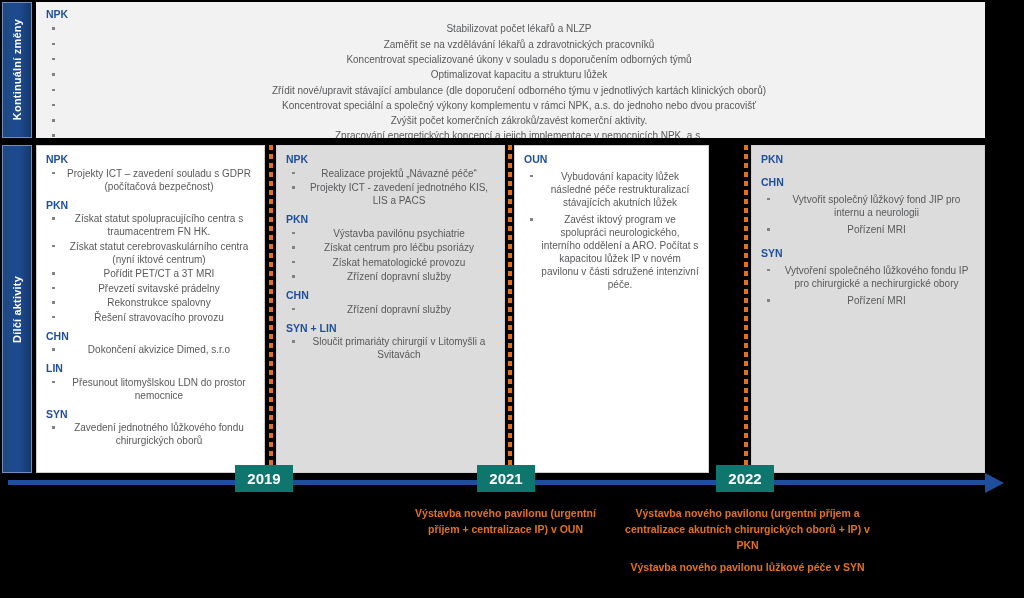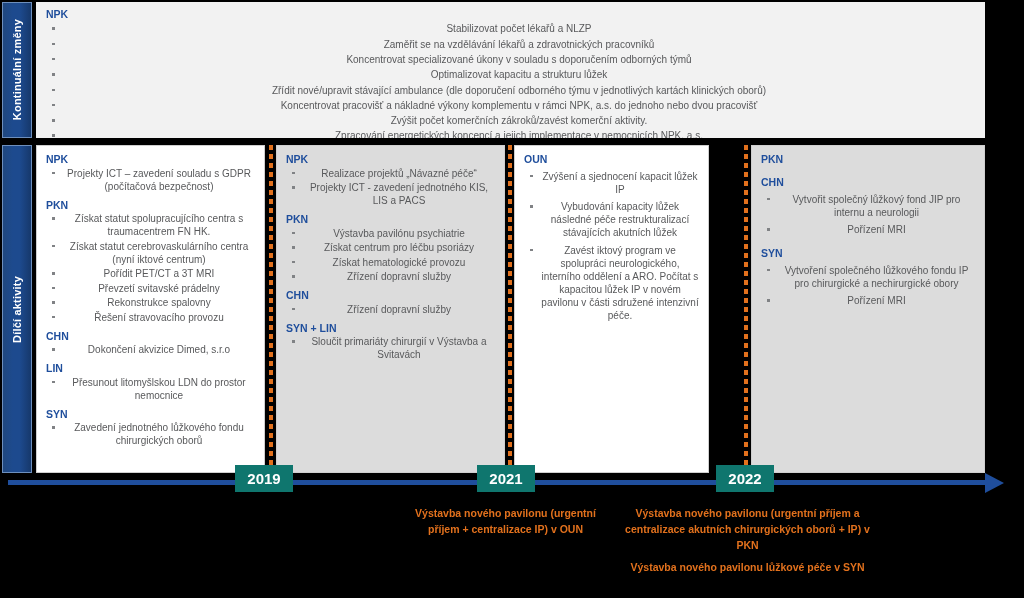--- a/index.html
+++ b/index.html
@@ -198,21 +198,21 @@
 </div>
 
 <div id="continuous-panel">
     <div class="grp">NPK</div>
     <ul class="bl">
       <li>Stabilizovat počet lékařů a NLZP</li>
       <li>Zaměřit se na vzdělávání lékařů a zdravotnických pracovníků</li>
       <li>Koncentrovat specializované úkony v souladu s doporučením odborných týmů</li>
       <li>Optimalizovat kapacitu a strukturu lůžek</li>
       <li>Zřídit nové/upravit stávající ambulance (dle doporučení odborného týmu v jednotlivých kartách klinických oborů)</li>
-      <li>Koncentrovat pracovišť a nákladné výkony komplementu v rámci NPK, a.s. do jednoho nebo dvou pracovišť</li>
+      <li>Koncentrovat speciální a společný výkony komplementu v rámci NPK, a.s. do jednoho nebo dvou pracovišť</li>
       <li>Zvýšit počet komerčních zákroků/zavést komerční aktivity.</li>
       <li>Zpracování energetických koncepcí a jejich implementace v nemocnicích NPK, a.s.</li>
     </ul>
   </div>
 
 <div id="columns-band">
   <div class="col white" id="col-0">
       <div class="grp">NPK</div>
       <ul class="bl">
         <li>Projekty ICT –  zavedení souladu s GDPR (počítačová bezpečnost)</li>
@@ -252,28 +252,27 @@
         <li>Získat centrum pro léčbu psoriázy</li>
         <li>Získat hematologické provozu</li>
         <li>Zřízení dopravní služby</li>
       </ul>
       <div class="grp">CHN</div>
       <ul class="bl">
         <li>Zřízení dopravní služby</li>
       </ul>
       <div class="grp">SYN + LIN</div>
       <ul class="bl">
-        <li>Sloučit primariáty chirurgií v Výstavba a Svitavách</li>
+        <li>Sloučit primariáty chirurgií v Litomyšli a Svitavách</li>
       </ul>
     </div>
   <div class="divider" id="div-1"></div>
   <div class="col white airy" id="col-2">
       <div class="grp">OUN</div>
       <ul class="bl">
-        <li>Zvýšení a sjednocení kapacit lůžek IP</li>
         <li>Vybudování kapacity lůžek následné péče restrukturalizací stávajících akutních lůžek</li>
         <li>Zavést iktový program ve spolupráci neurologického, interního oddělení a ARO. Počítat s kapacitou lůžek IP v novém pavilonu v části sdružené intenzivní péče.</li>
       </ul>
     </div>
   <div class="divider" id="div-2"></div>
   <div class="col grey airy" id="col-3">
       <div class="grp">PKN</div>
       <div class="grp">CHN</div>
       <ul class="bl">
         <li>Vytvořit společný lůžkový fond JIP pro internu a neurologii</li>

